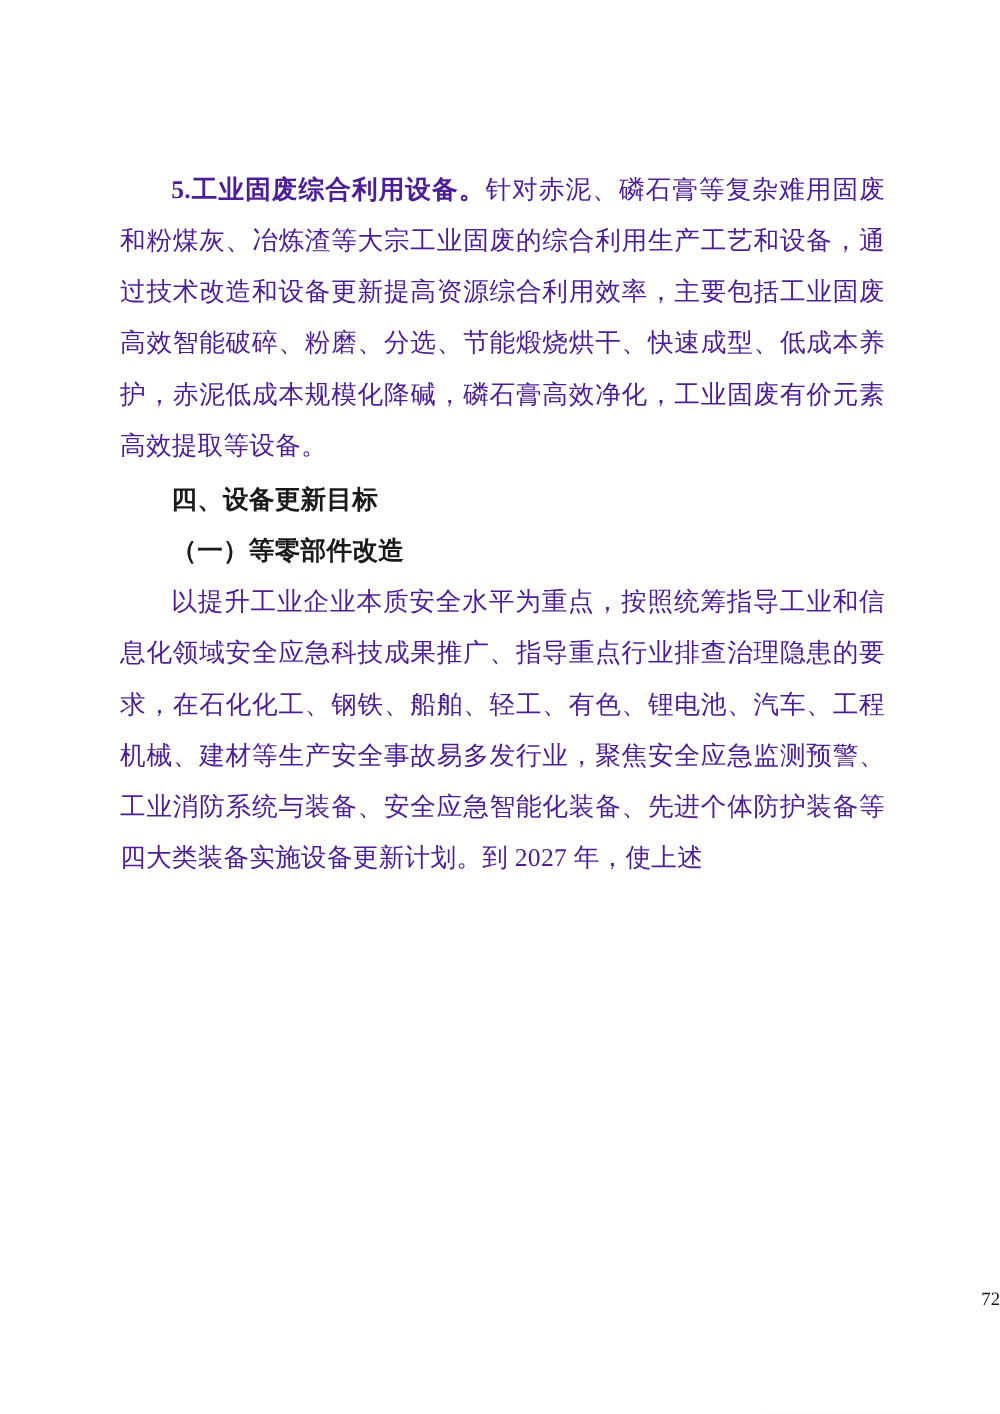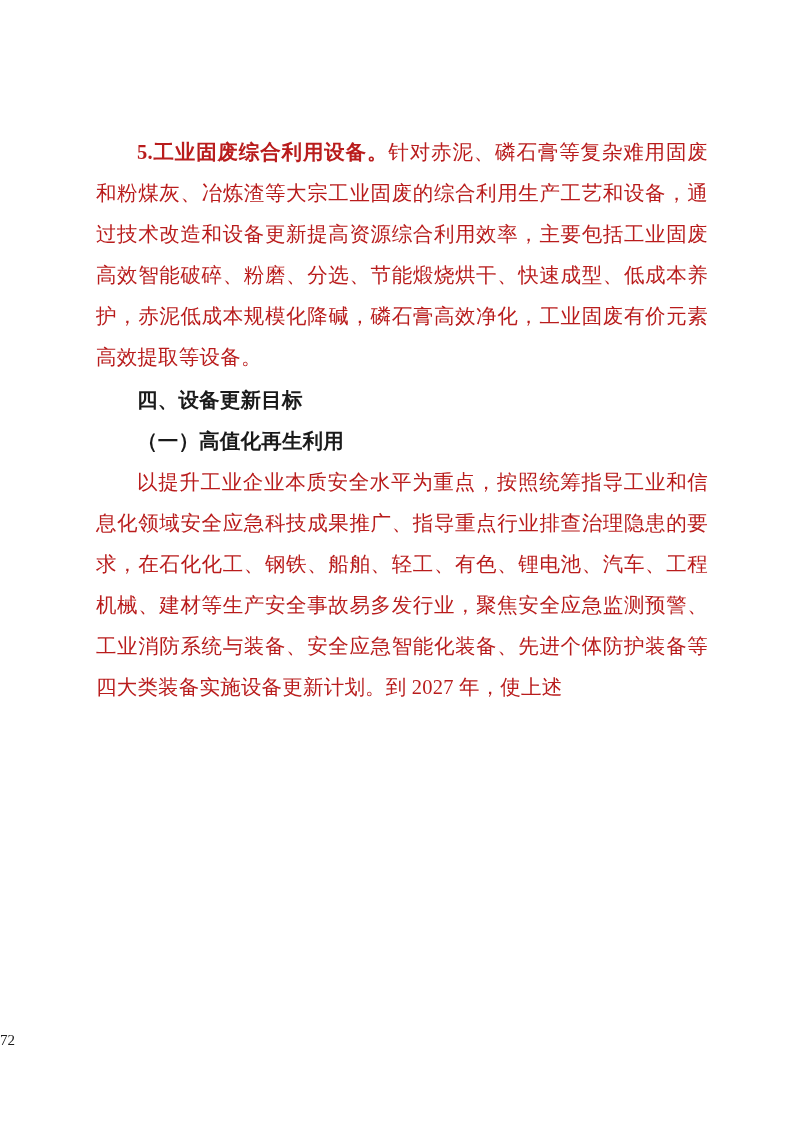--- a/index.html
+++ b/index.html
@@ -19,21 +19,21 @@
   .content {
     position: absolute;
     left: 96px;
     top: 132px;
     width: 612px;
   }
   .para {
     font-family: "Liberation Serif", "DejaVu Serif", serif;
     font-size: 20.5px;
     line-height: 41px;
-    color: #b91c1c;
+    color: #4c1d95;
     text-align: justify;
     text-justify: inter-ideograph;
     margin: 0 0 2px 0;
     text-indent: 41px;
     letter-spacing: 0.2px;
   }
   .para .lead {
     font-weight: bold;
   }
   .heading {
@@ -54,38 +54,38 @@
     font-weight: bold;
     margin: 0;
     text-indent: 41px;
     letter-spacing: 0.2px;
   }
   .page-number {
     position: absolute;
     left: 0;
     right: 0;
     top: 1032px;
-    text-align: left;
+    text-align: right;
     font-family: "Liberation Serif", "DejaVu Serif", serif;
     font-size: 15px;
     color: #1a1a1a;
   }
 </style>
 </head>
 <body>
 
 <div class="page">
   <div class="content">
 
     <p class="para"><span class="lead">5.工业固废综合利用设备。</span><span>针对赤泥、磷石膏等复杂难用固废和粉煤灰、冶炼渣等大宗工业固废的综合利用生产工艺和设备，通过技术改造和设备更新提高资源综合利用效率，主要包括工业固废高效智能破碎、粉磨、分选、节能煅烧烘干、快速成型、低成本养护，赤泥低成本规模化降碱，磷石膏高效净化，工业固废有价元素高效提取等设备。</span></p>
 
 
 
     <p class="heading">四、设备更新目标</p>
 
-    <p class="subheading">（一）高值化再生利用</p>
+    <p class="subheading">（一）等零部件改造</p>
 
     <p class="para"><span>以提升工业企业本质安全水平为重点，按照统筹指导工业和信息化领域安全应急科技成果推广、指导重点行业排查治理隐患的要求，在石化化工、钢铁、船舶、轻工、有色、锂电池、汽车、工程机械、建材等生产安全事故易多发行业，聚焦安全应急监测预警、工业消防系统与装备、安全应急智能化装备、先进个体防护装备等四大类装备实施设备更新计划。到 2027 年，使上述</span></p>
 
   </div>
 
   <div class="page-number">72</div>
 </div>
 
 </body></html>

